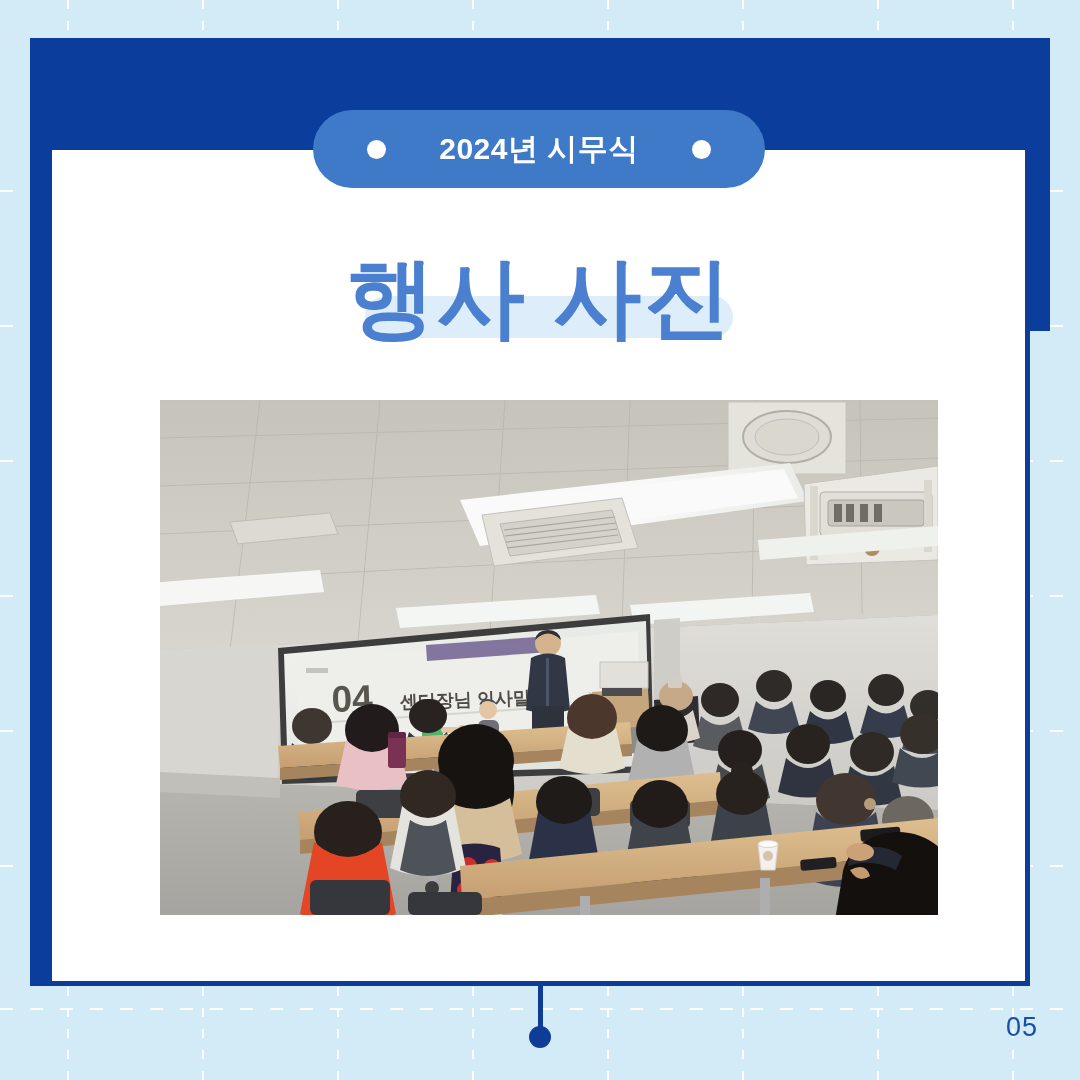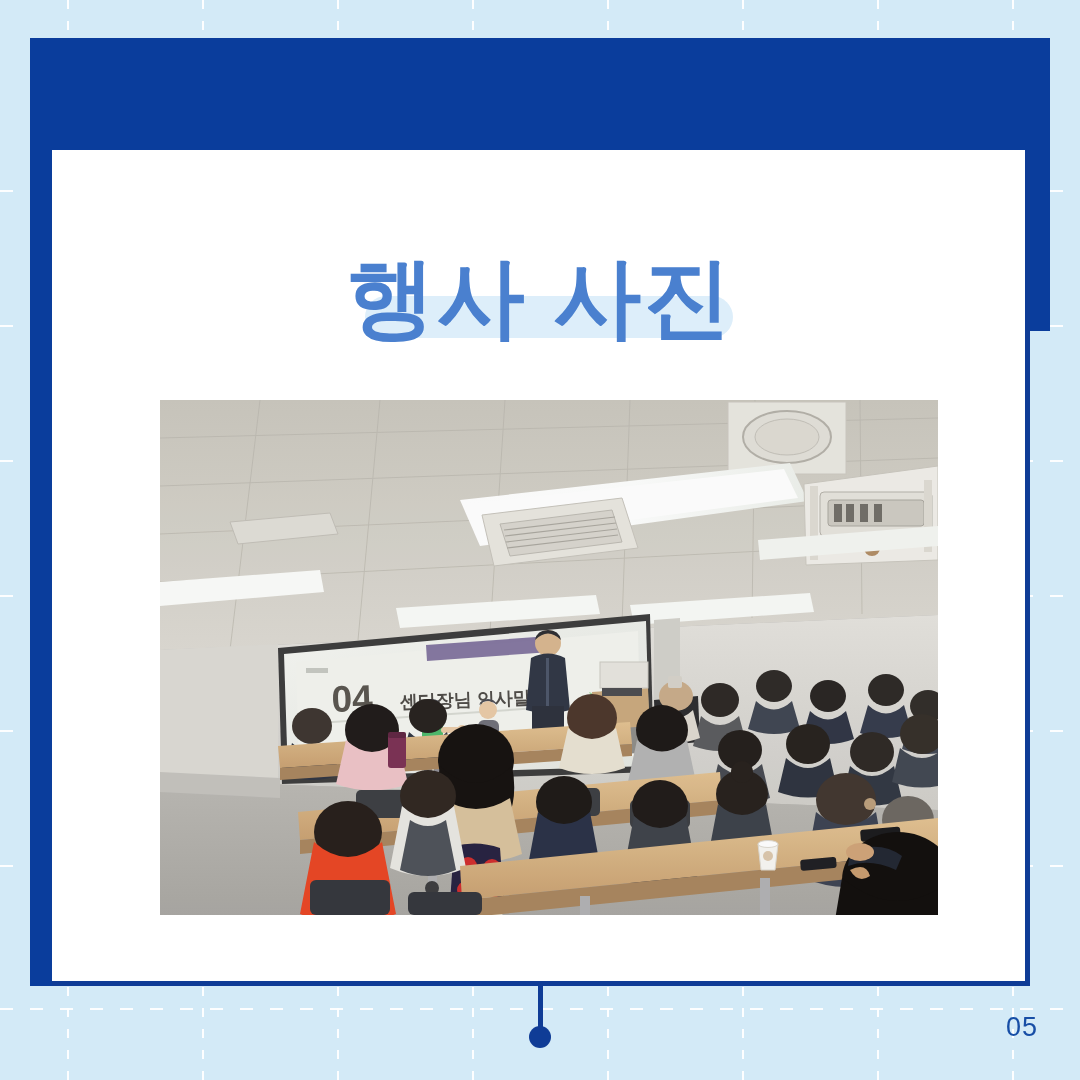--- a/index.html
+++ b/index.html
@@ -215,20 +215,25 @@
     <div class="grid-h" style="top:730px"></div>
     <div class="grid-h" style="top:865px"></div>
     <div class="grid-h" style="top:1008px"></div>
   </div>
 
   <div class="frame-block"></div>
   <div class="frame-left"></div>
   <div class="card"></div>
   <div class="frame-outline"></div>
 
+  <div class="badge">
+    <span class="dot left"></span>
+    <span class="badge-text">2024년 시무식</span>
+    <span class="dot right"></span>
+  </div>
 
   <div class="title-wrap">
     <span class="title-inner">
       <span class="title-highlight"></span>
       <span class="title-text">행사 사진</span>
     </span>
   </div>
 
   <div class="photo">
     <svg width="778" height="515" viewBox="0 0 778 515" xmlns="http://www.w3.org/2000/svg">

